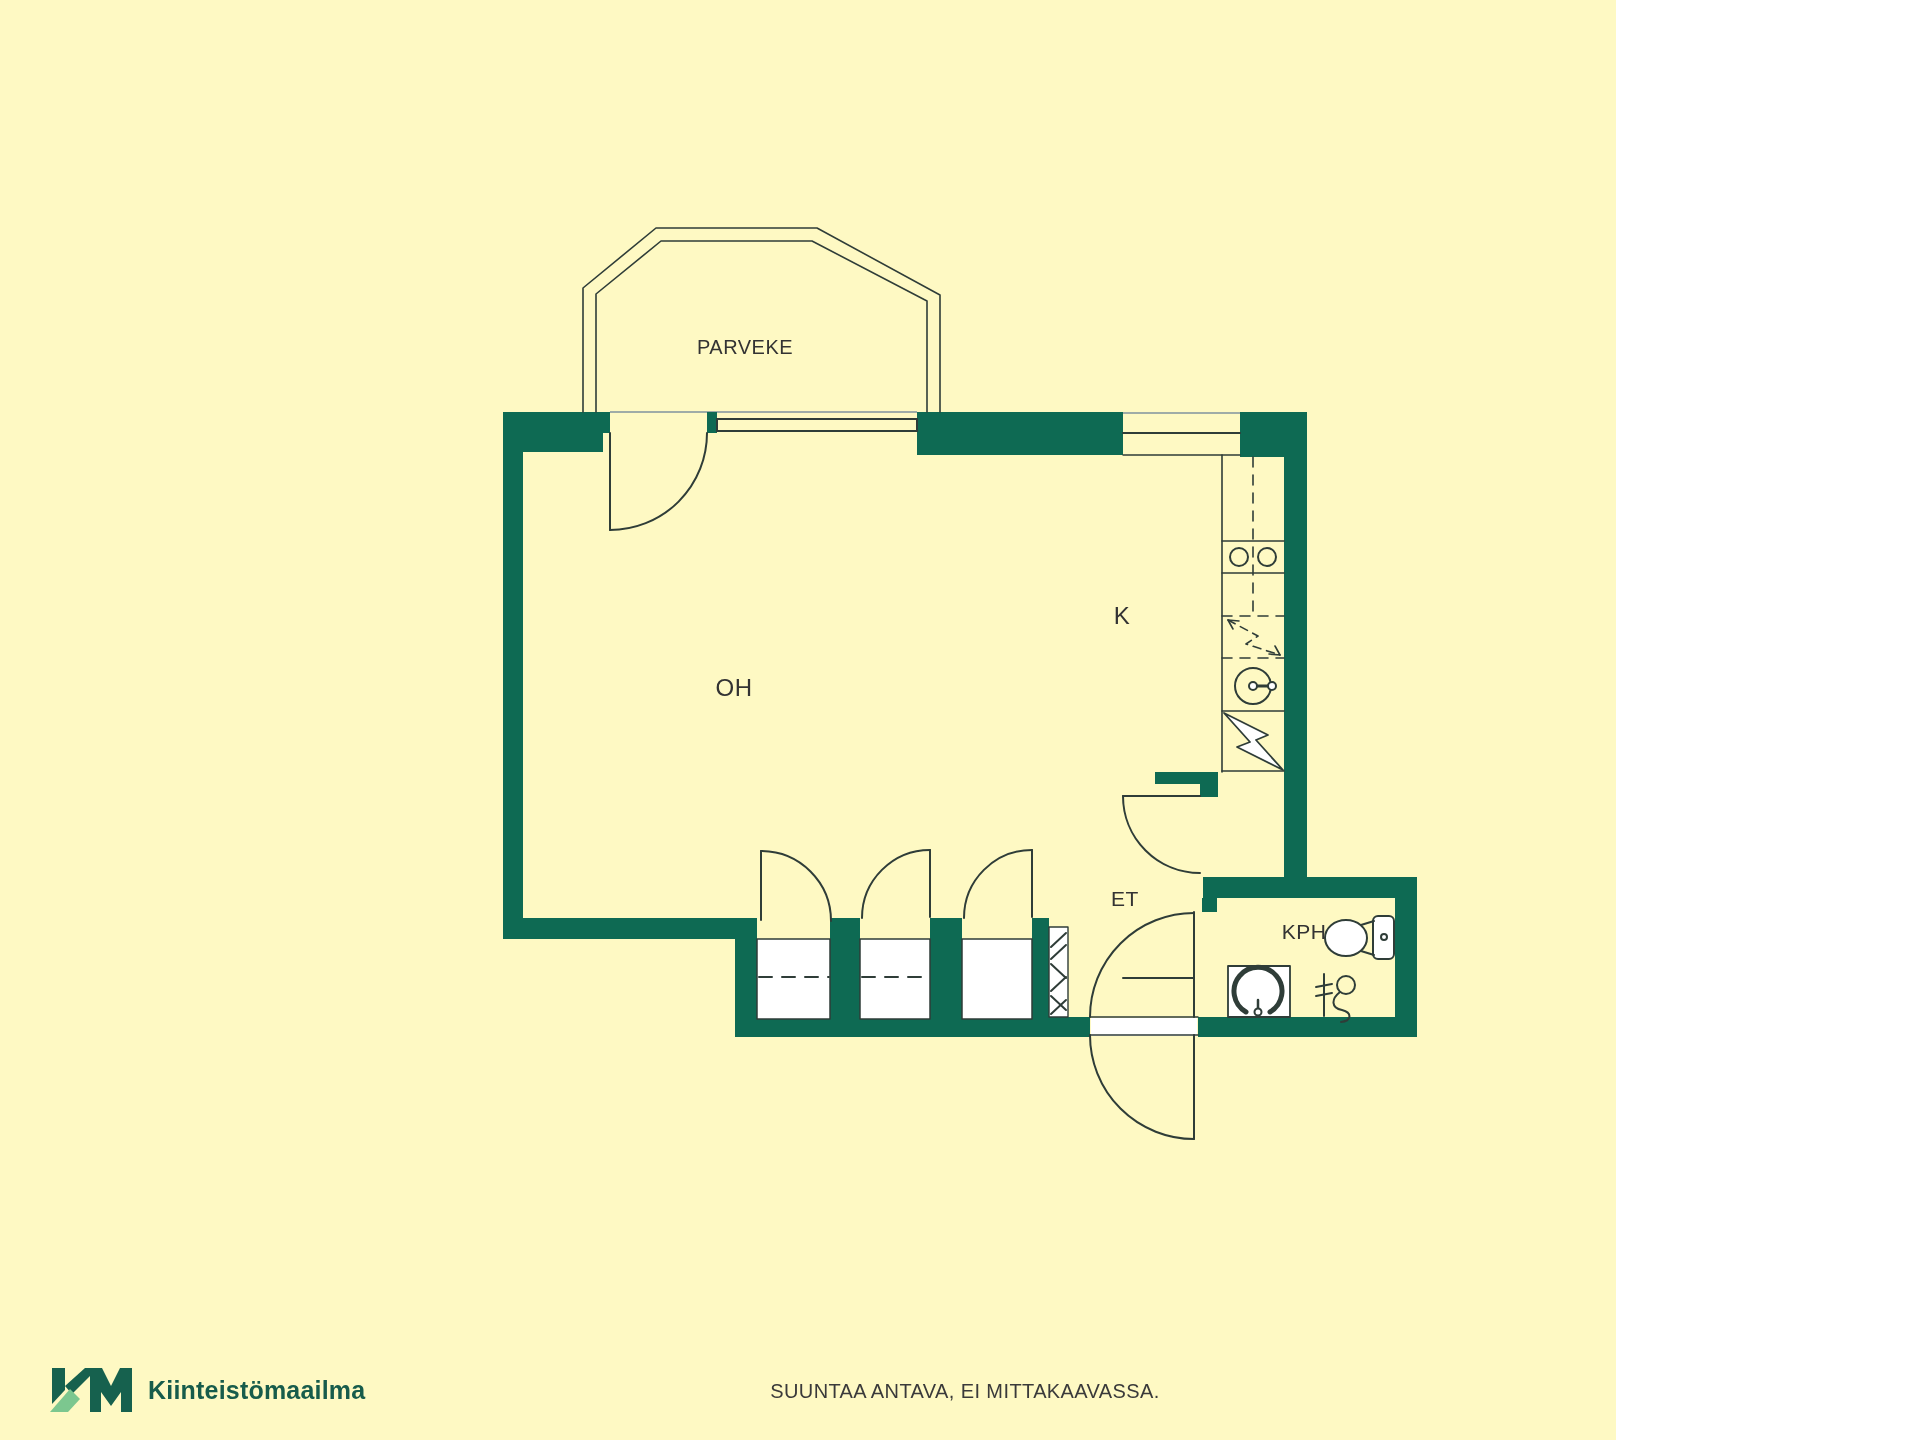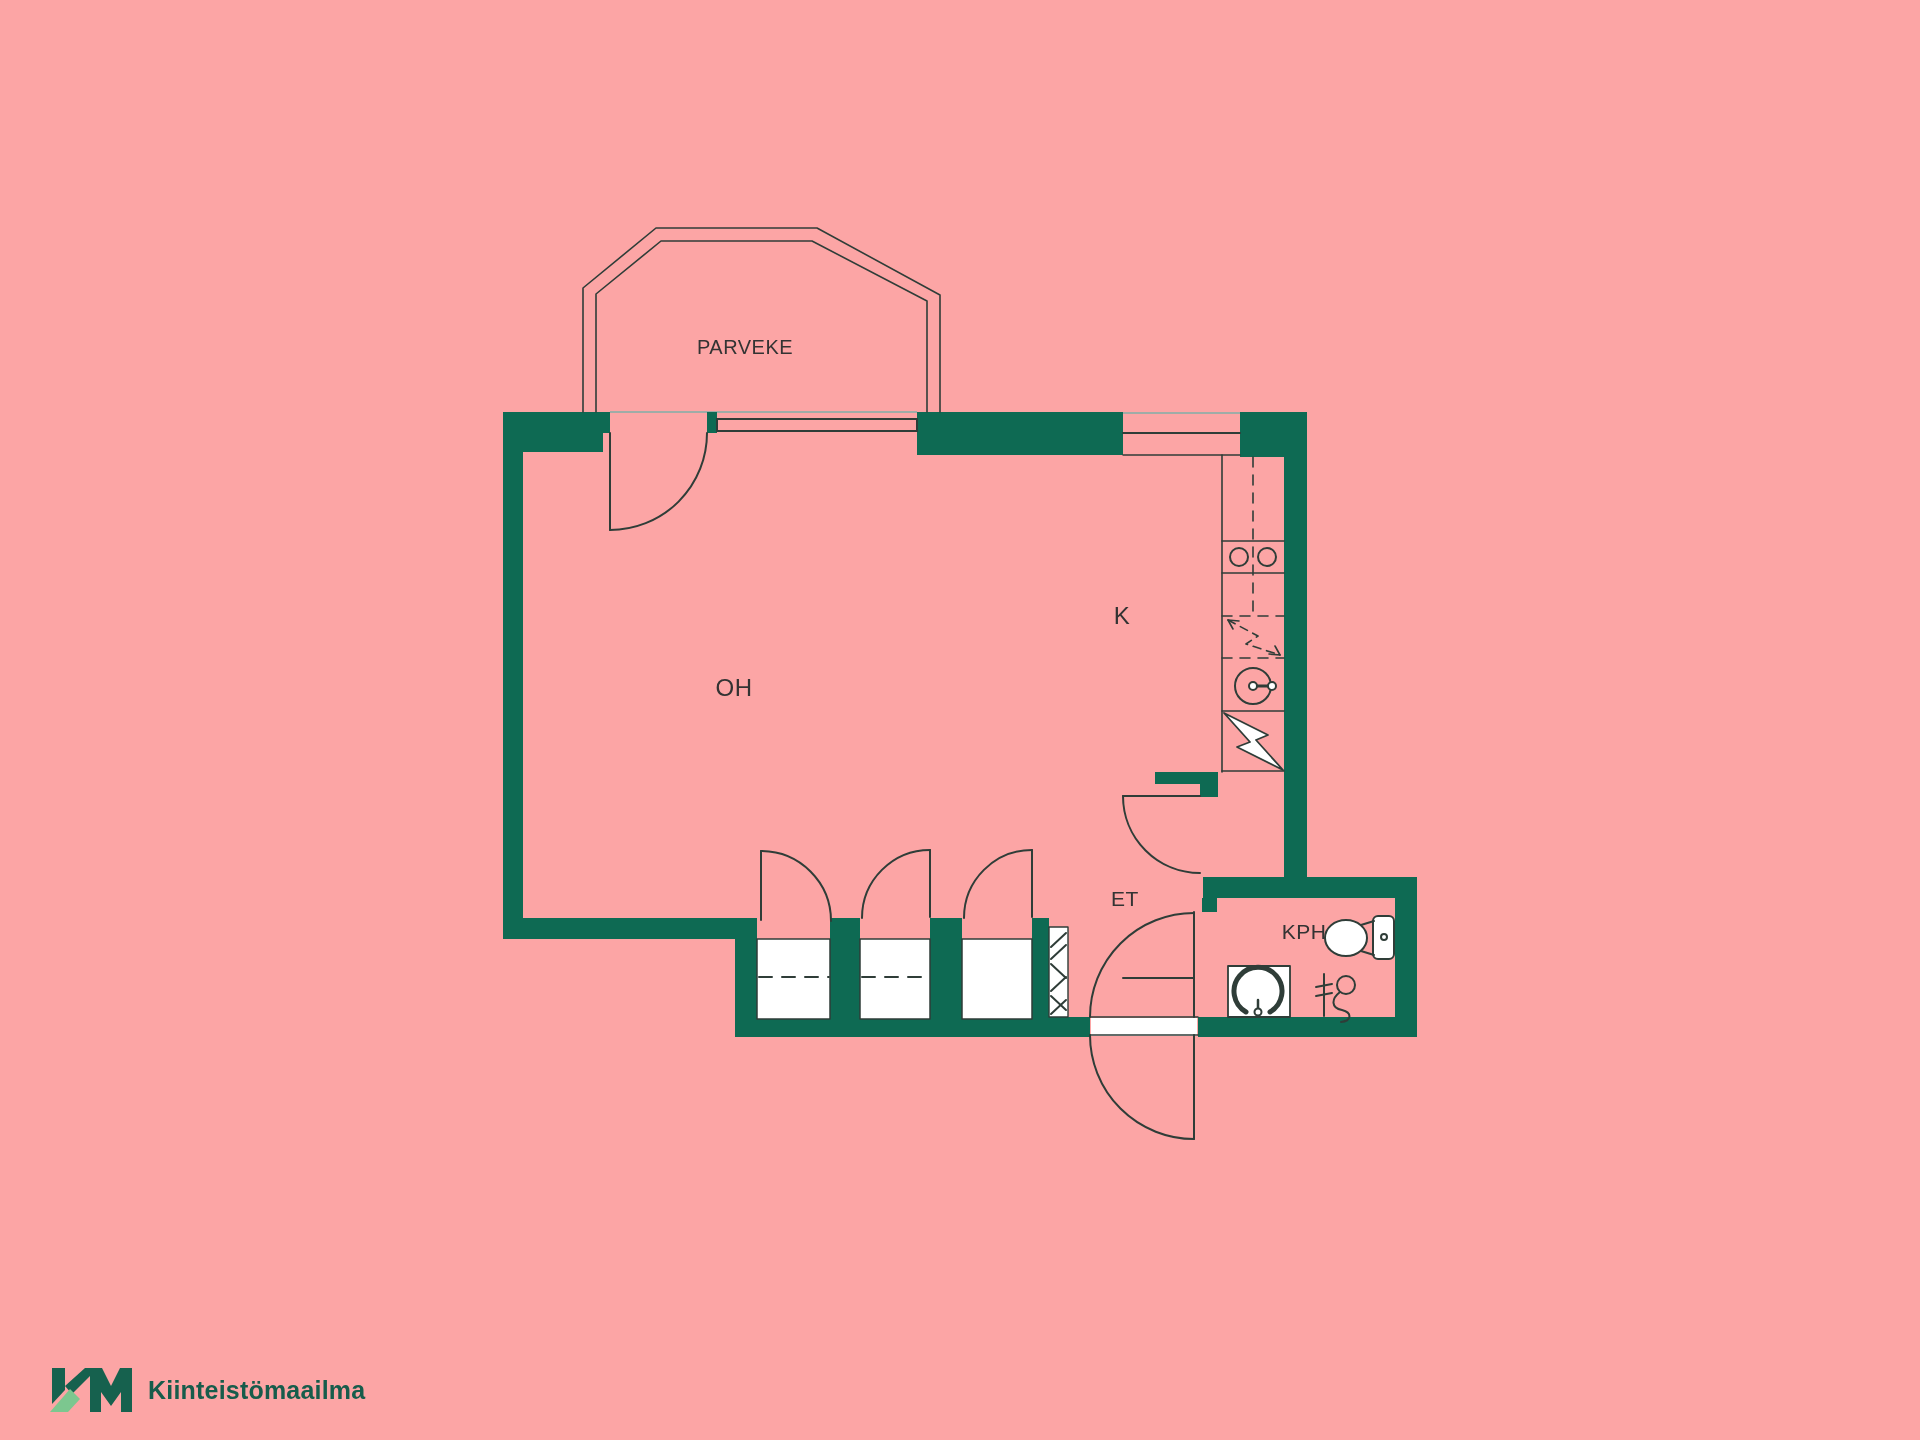--- a/index.html
+++ b/index.html
@@ -1,16 +1,16 @@
 <!DOCTYPE html>
 <html><head>
 <meta charset="utf-8">
 <style>
   html,body{margin:0;padding:0;background:#fff;}
-  .stage{position:relative;width:1920px;height:1440px;background:#fca5a5;overflow:hidden;
+  .stage{position:relative;width:1616px;height:1440px;background:#fef9c3;overflow:hidden;
          font-family:"Liberation Sans",sans-serif;}
   .plan-svg{position:absolute;left:0;top:0;}
   .room-label{position:absolute;transform:translate(-50%,-50%);color:#333333;
               font-size:24px;letter-spacing:0.5px;white-space:nowrap;}
   .room-label.small{font-size:20px;}
   .room-label.kph,.room-label.et{font-size:21px;}
   .brand-text{position:absolute;left:148px;top:1390px;transform:translateY(-50%);
               color:#175C4B;font-size:25px;font-weight:bold;letter-spacing:0.2px;white-space:nowrap;}
   .disclaimer{position:absolute;left:660px;top:1380px;width:610px;text-align:center;
               color:#3a3a3a;font-size:20px;letter-spacing:0.4px;white-space:nowrap;}
@@ -182,13 +182,14 @@
 
   <svg class="plan-svg" style="left:46px;top:1362px;" width="96" height="56" viewBox="0 0 96 56">
     <g fill="#16614E">
       <polygon points="6,6 19,6 19,28 6,42"></polygon>
       <polygon points="19,24 39,6 52,6 26,32"></polygon>
       <polygon points="44,50 44,6 56,6 65,24 74,6 86,6 86,50 75,50 75,30 65,44 55,30 55,50"></polygon>
     </g>
     <polygon points="4,50 24,27 34,37 22,50" fill="#7CC78F"></polygon>
   </svg>
   <div class="brand-text">Kiinteistömaailma</div>
+  <div class="disclaimer">SUUNTAA ANTAVA, EI MITTAKAAVASSA.</div>
 </div>
 
 </body></html>

